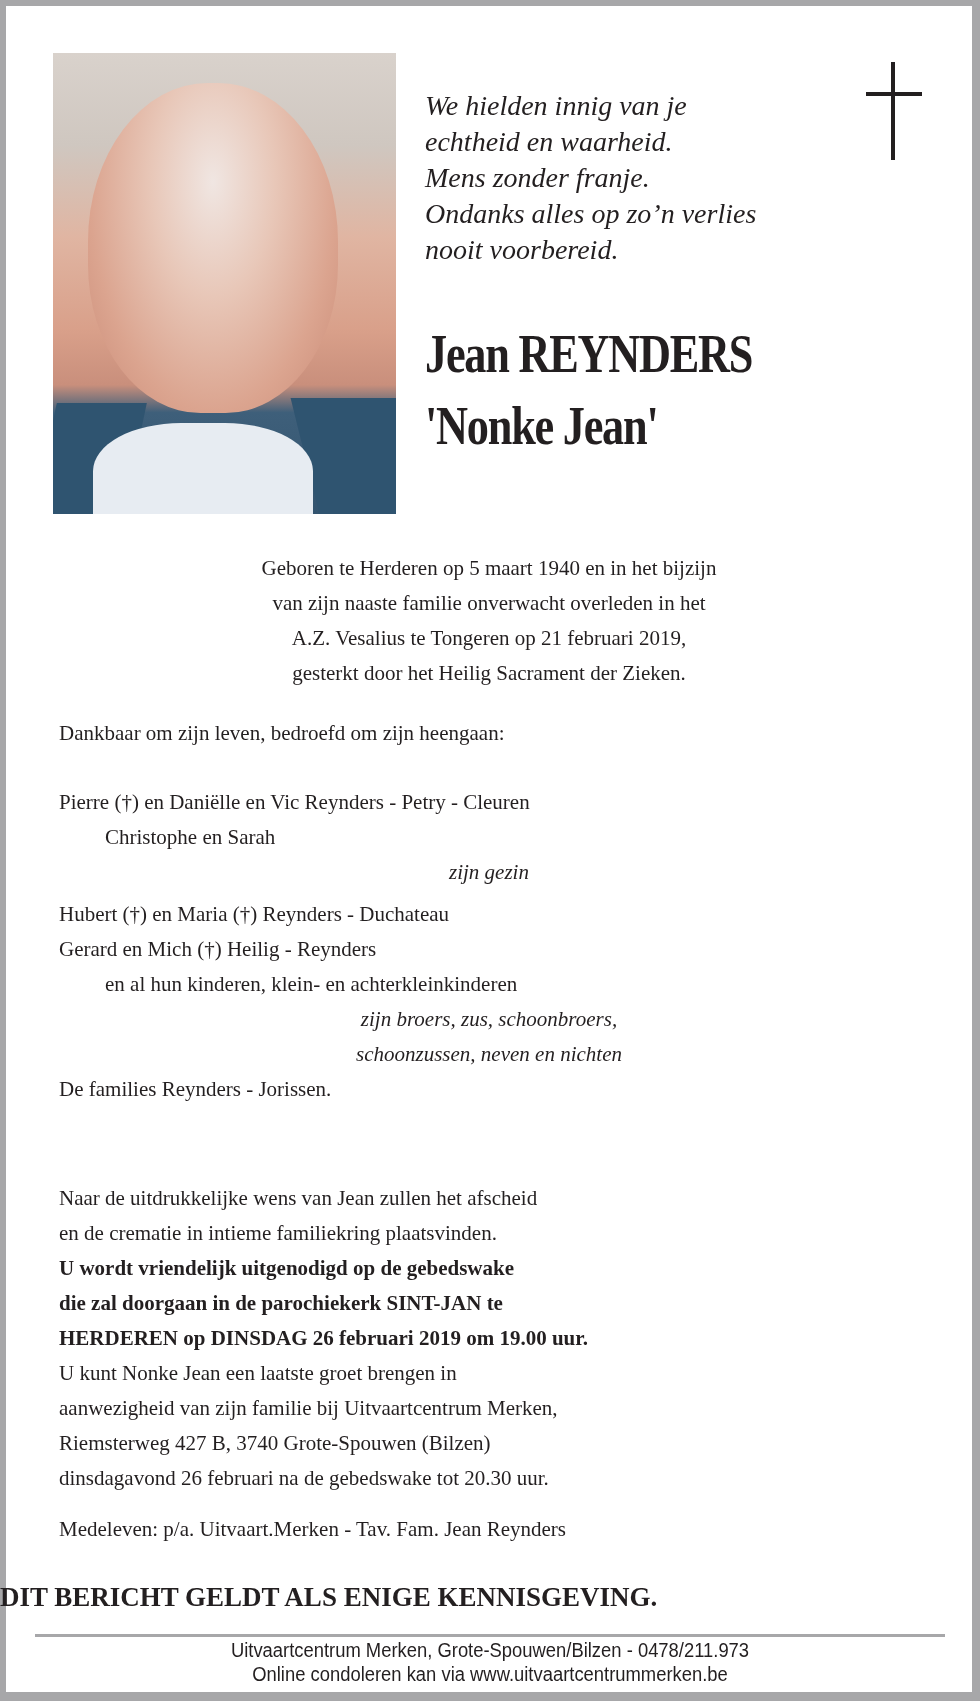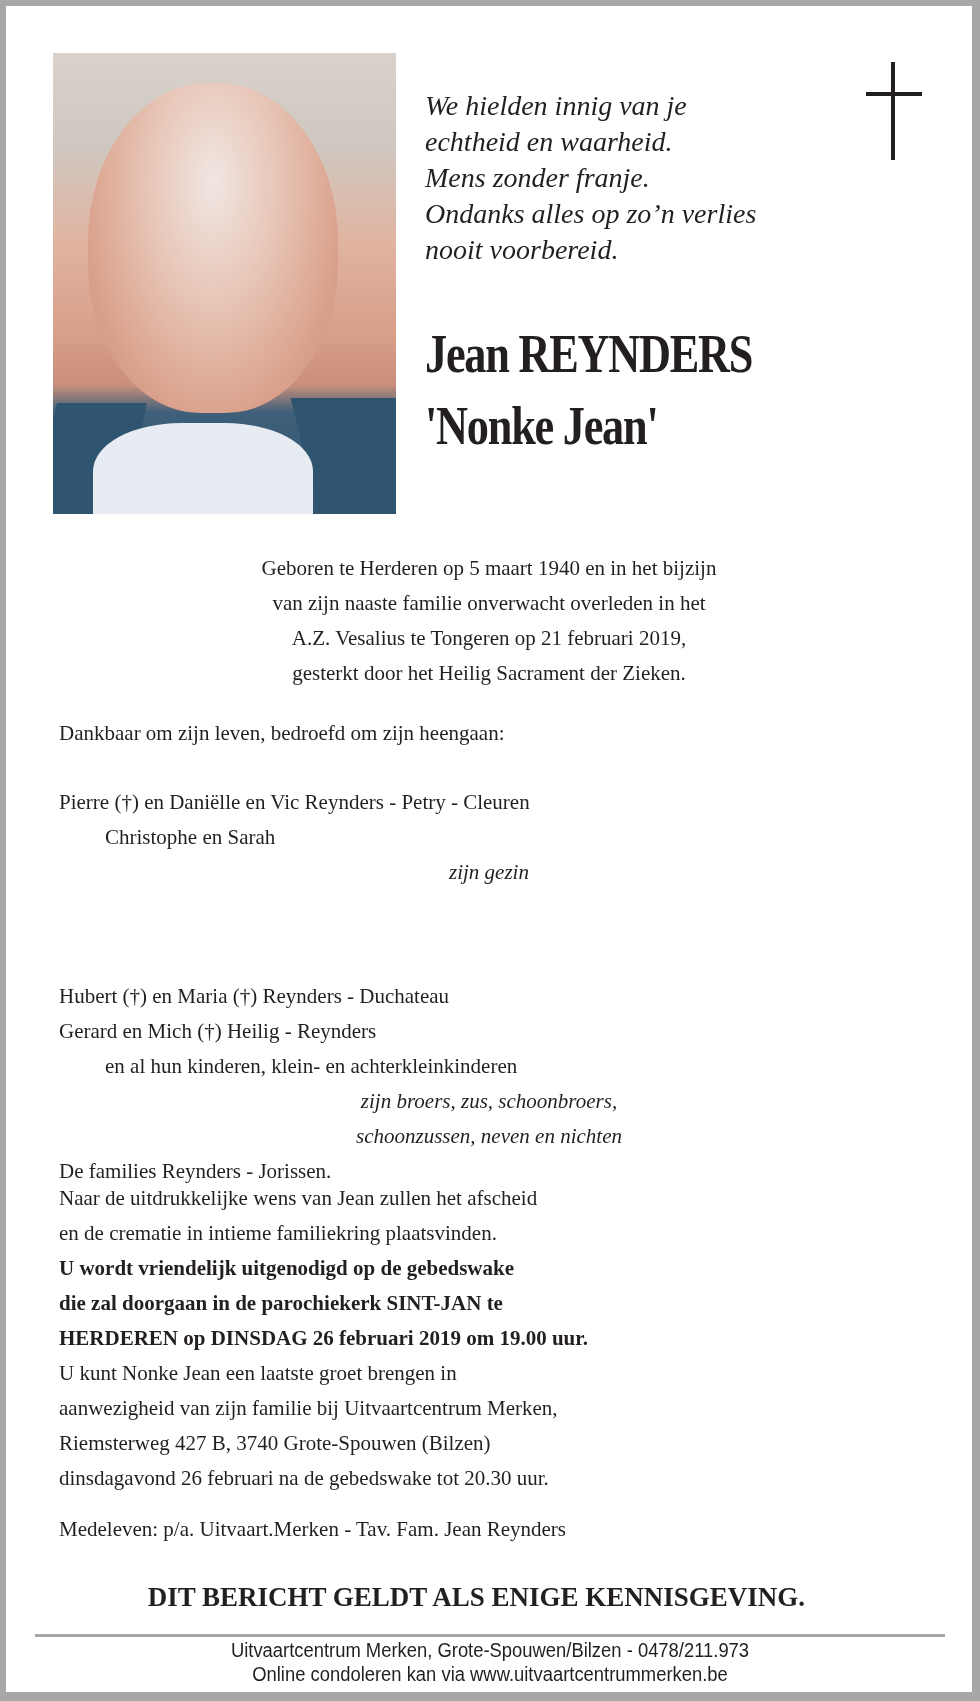--- a/index.html
+++ b/index.html
@@ -15,21 +15,21 @@
   .poem div{white-space:nowrap;}
   .cross{position:absolute;left:866px;top:62px;width:56px;height:98px;}
   .cross .v{position:absolute;left:25px;top:0;width:4px;height:98px;background:#231f20;}
   .cross .h{position:absolute;left:0;top:30px;width:56px;height:4px;background:#231f20;}
   .name{position:absolute;left:425px;top:318px;font-weight:bold;font-size:54px;line-height:72px;letter-spacing:-1.5px;transform:scaleX(0.82);transform-origin:left top;white-space:nowrap;}
   .block{position:absolute;left:59px;width:860px;font-size:21px;line-height:35px;}
   .center{text-align:center;}
   .right{text-align:center;font-style:italic;}
   .indent{padding-left:46px;}
   .b{font-weight:bold;}
-  .notice{position:absolute;left:0;width:805px;top:1582px;text-align:right;font-weight:bold;font-size:27px;}
+  .notice{position:absolute;left:0;width:805px;top:1582px;text-align:left;font-weight:bold;font-size:27px;}
   .rule{position:absolute;left:35px;width:910px;top:1634px;height:3px;background:#a7a7a9;}
   .footer{position:absolute;left:0;width:980px;top:1638px;text-align:center;font-family:"Liberation Sans","DejaVu Sans",sans-serif;font-size:20px;line-height:24px;transform:scaleX(0.92);transform-origin:center top;}
   .bline{white-space:nowrap;}
 </style>
 </head>
 <body>
 
 <div class="card"></div>
 
 <div class="photo">
@@ -65,21 +65,21 @@
 </div>
 
 <div class="block" style="top:716px;">Dankbaar om zijn leven, bedroefd om zijn heengaan:</div>
 
 <div class="block" style="top:785px;">
   <div>Pierre (†) en Daniëlle en Vic Reynders - Petry - Cleuren</div>
   <div class="indent">Christophe en Sarah</div>
   <div class="right">zijn gezin</div>
 </div>
 
-<div class="block" style="top:979px;font-family:Liberation Serif, serif;">
+<div class="block" style="top:897px;font-family:Liberation Serif, serif;">
   <div>Hubert (†) en Maria (†) Reynders - Duchateau</div>
   <div>Gerard en Mich (†) Heilig - Reynders</div>
   <div class="indent">en al hun kinderen, klein- en achterkleinkinderen</div>
   <div class="right">zijn broers, zus, schoonbroers,</div>
   <div class="right">schoonzussen, neven en nichten</div>
   <div>De families Reynders - Jorissen.</div>
 </div>
 
 <div class="block" style="top:1172px;margin-top:9px;">
   <div class="bline">Naar de uitdrukkelijke wens van Jean zullen het afscheid</div>

